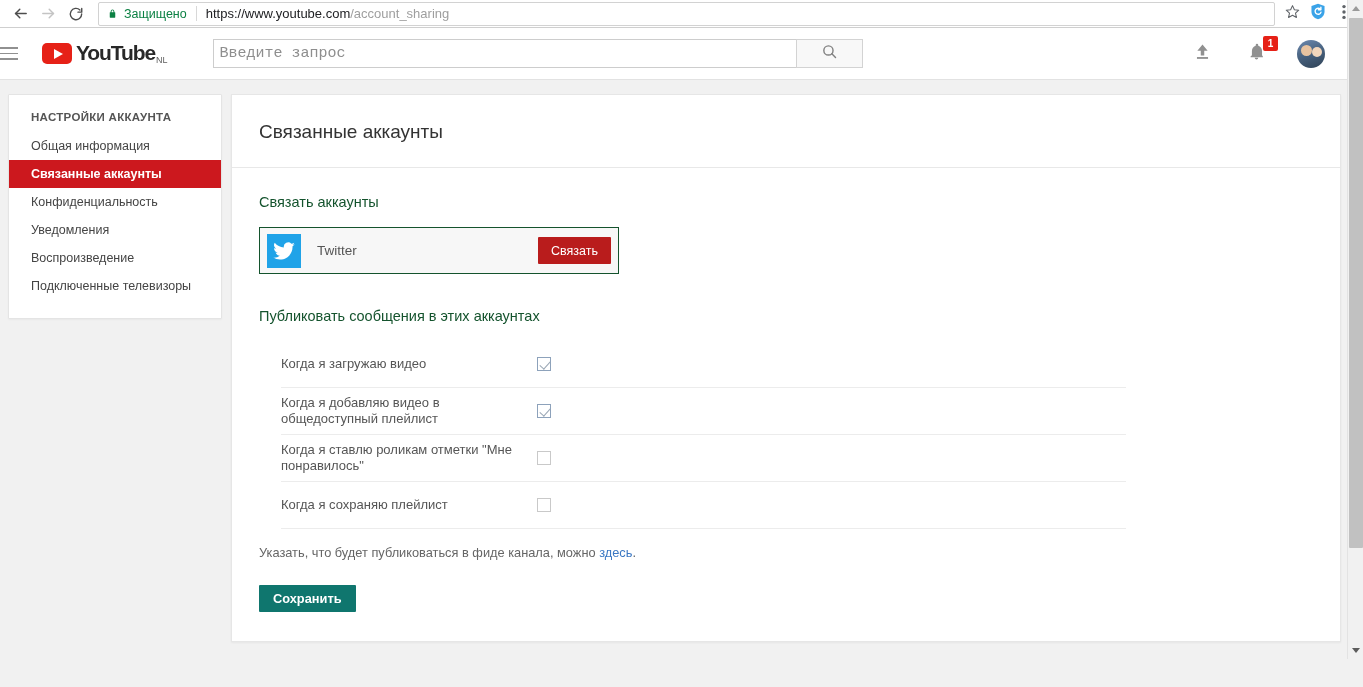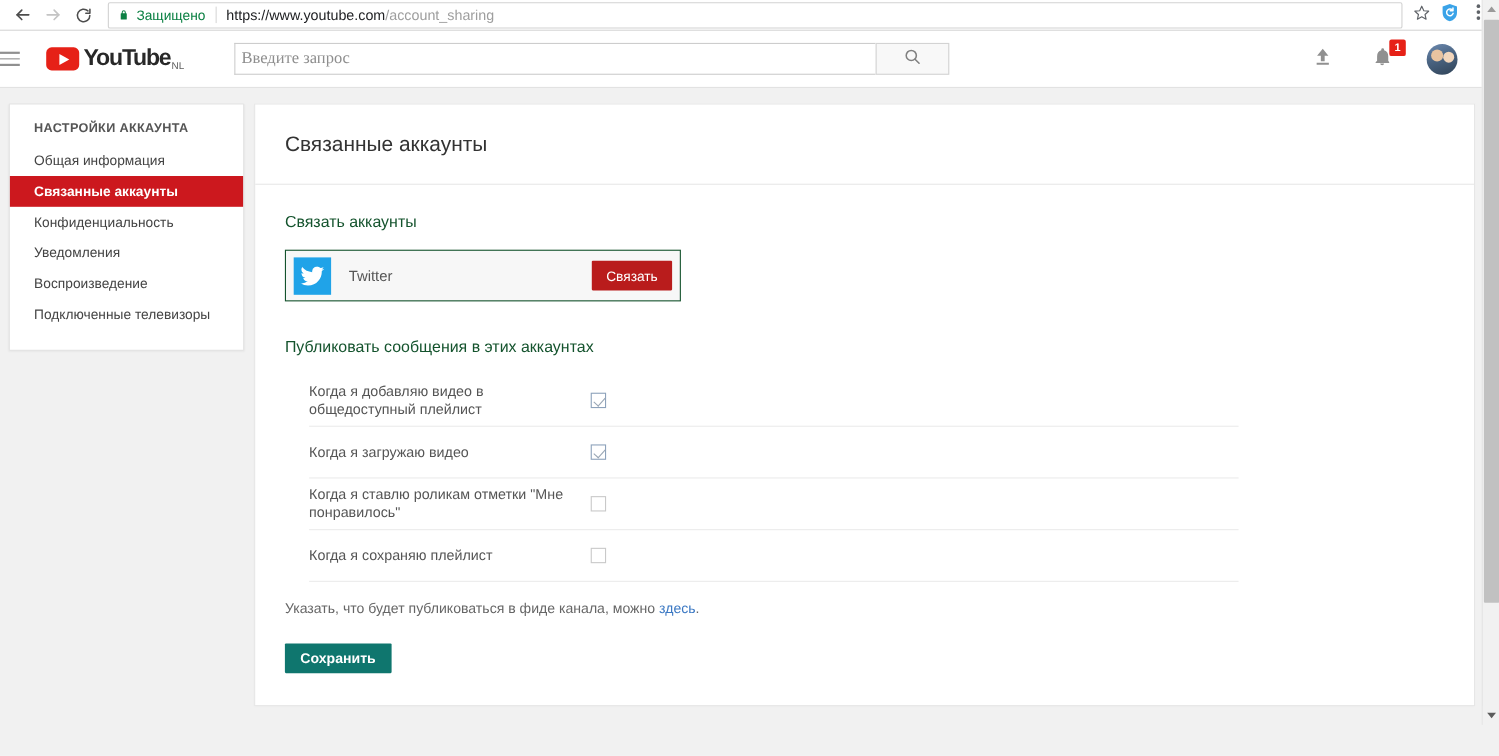--- a/index.html
+++ b/index.html
@@ -131,21 +131,21 @@
   .search-wrap { display: flex; align-items: center; }
   .search-input {
     width: 583px;
     height: 29px;
     border: 1px solid #cdcdcd;
     border-right: none;
     padding: 0 6px;
     font-size: 15px;
     color: #333;
     outline: none;
-    font-family: Liberation Serif, serif;
+    font-family: Liberation Mono, monospace;
   }
   .search-input::placeholder { color: #8e8e8e; }
   .search-btn {
     width: 67px; height: 29px;
     background: #f8f8f8;
     border: 1px solid #d3d3d3;
     display: flex; align-items: center; justify-content: center;
     cursor: pointer;
   }
 
@@ -538,25 +538,25 @@
             </svg>
           </div>
           <span class="account-name">Twitter</span>
           <button class="link-btn">Связать</button>
         </div>
 
         <h2 class="section-title">Публиковать сообщения в этих аккаунтах</h2>
 
         <div class="checkbox-list">
           <div class="cb-row">
-            <span class="cb-label">Когда я добавляю видео в общедоступный плейлист</span>
+            <span class="cb-label">Когда я загружаю видео</span>
             <span class="cb-box checked"></span>
           </div>
           <div class="cb-row">
-            <span class="cb-label">Когда я загружаю видео</span>
+            <span class="cb-label">Когда я добавляю видео в общедоступный плейлист</span>
             <span class="cb-box checked"></span>
           </div>
           <div class="cb-row">
             <span class="cb-label">Когда я ставлю роликам отметки "Мне понравилось"</span>
             <span class="cb-box"></span>
           </div>
           <div class="cb-row">
             <span class="cb-label">Когда я сохраняю плейлист</span>
             <span class="cb-box"></span>
           </div>

